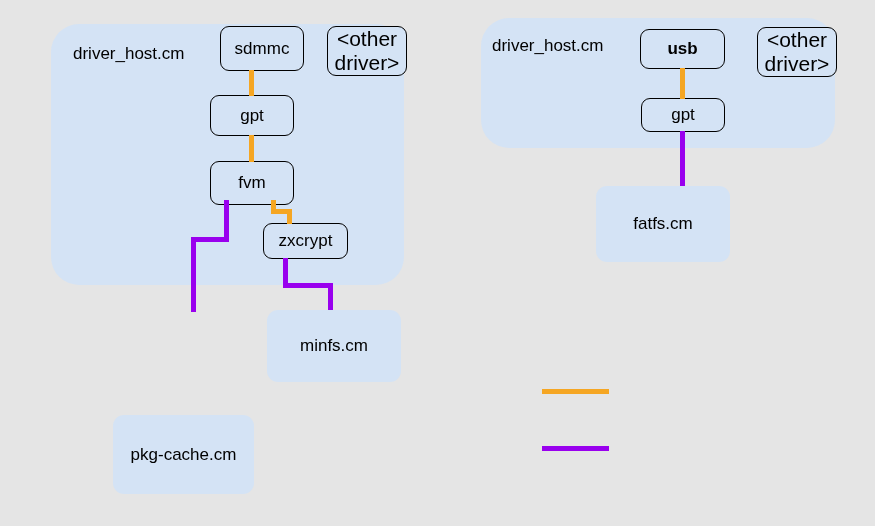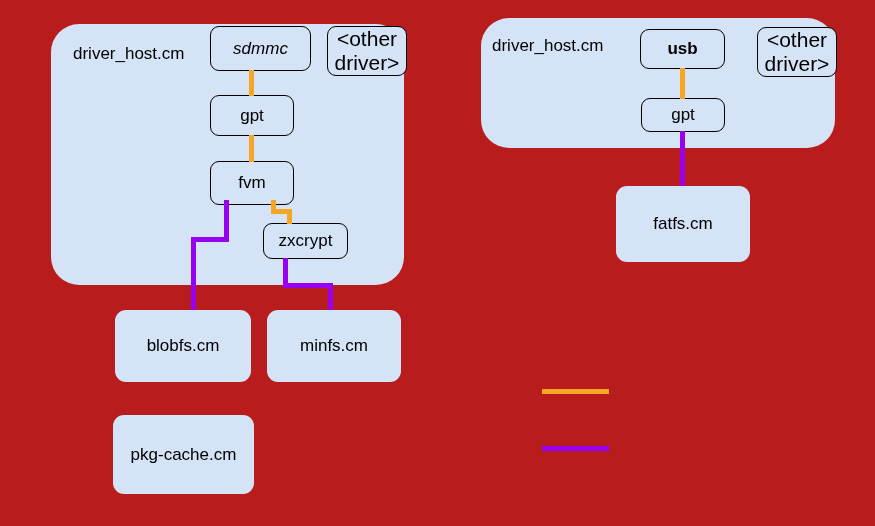--- a/index.html
+++ b/index.html
@@ -8,21 +8,21 @@
     padding: 0;
     background: #000000;
   }
   body {
     font-family: "Liberation Sans", sans-serif;
   }
   #canvas {
     position: relative;
     width: 875px;
     height: 526px;
-    background: #b91c1c;
+    background: #e5e5e5;
     overflow: hidden;
   }
   
   .host-container {
     position: absolute;
     background: #d4e3f5;
     border-radius: 28px;
     box-sizing: border-box;
   }
   .host-label {
@@ -85,21 +85,21 @@
 </style>
 </head>
 <body>
 
 <div id="canvas">
 
   <div class="host-container" style="left:51px; top:24px; width:353px; height:261px;"></div>
 
   <div class="host-label" style="left:73px; top:45px;">driver_host.cm</div>
 
-  <div class="driver-box" style="left:210px; top:26px; width:101px; height:45px;font-style:italic;">sdmmc</div>
+  <div class="driver-box" style="left:220px; top:26px; width:84px; height:45px;">sdmmc</div>
 
   <div class="driver-box two-line" style="left:303px; top:26px; width:80px; height:50px;">&lt;other driver&gt;</div>
 
   <div class="driver-box" style="left:210px; top:95px; width:84px; height:41px;">gpt</div>
 
   <div class="driver-box" style="left:210px; top:161px; width:84px; height:44px;">fvm</div>
 
   <div class="driver-box" style="left:243px; top:223px; width:85px; height:36px;margin-left:20px;">zxcrypt</div>
 
   <div class="seg orange" style="left:249px; top:70px; width:5px; height:26px;"></div>
@@ -111,41 +111,40 @@
   <div class="seg orange" style="left:287px; top:209px; width:5px; height:15px;"></div>
 
   <div class="seg purple" style="left:224px; top:200px; width:5px; height:42px;"></div>
   <div class="seg purple" style="left:191px; top:237px; width:38px; height:5px;"></div>
   <div class="seg purple" style="left:191px; top:237px; width:5px; height:75px;"></div>
 
   <div class="seg purple" style="left:283px; top:258px; width:5px; height:30px;"></div>
   <div class="seg purple" style="left:283px; top:283px; width:50px; height:5px;"></div>
   <div class="seg purple" style="left:328px; top:283px; width:5px; height:29px;"></div>
 
-  <div class="component-box" style="left:115px; top:310px; width:136px; height:72px;">blobfs.cm</div>
 
   <div class="component-box" style="left:267px; top:310px; width:134px; height:72px;">minfs.cm</div>
 
   <div class="component-box" style="left:113px; top:415px; width:141px; height:79px;">pkg-cache.cm</div>
 
   <div class="host-container" style="left:481px; top:18px; width:354px; height:130px;"></div>
 
   <div class="host-label" style="left:492px; top:37px;">driver_host.cm</div>
 
   <div class="driver-box" style="left:640px; top:29px; width:85px; height:40px;font-weight:bold;">usb</div>
 
   <div class="driver-box two-line" style="left:733px; top:27px; width:80px; height:50px;">&lt;other driver&gt;</div>
 
   <div class="driver-box" style="left:641px; top:98px; width:84px; height:34px;">gpt</div>
 
   <div class="seg orange" style="left:680px; top:68px; width:5px; height:31px;"></div>
 
   <div class="seg purple" style="left:680px; top:131px; width:5px; height:56px;"></div>
 
-  <div class="component-box" style="left:616px; top:186px; width:134px; height:76px;">fatfs.cm</div>
+  <div class="component-box" style="left:596px; top:186px; width:134px; height:76px;">fatfs.cm</div>
 
   <div class="legend-line" style="left:542px; top:389px; width:67px; background:#f5a623;"></div>
   <div class="legend-label" style="left:620px; top:382px;"></div>
 
   <div class="legend-line" style="left:542px; top:446px; width:67px; background:#9900ee;"></div>
   <div class="legend-label" style="left:620px; top:439px;"></div>
 
 </div>
 
 </body></html>

